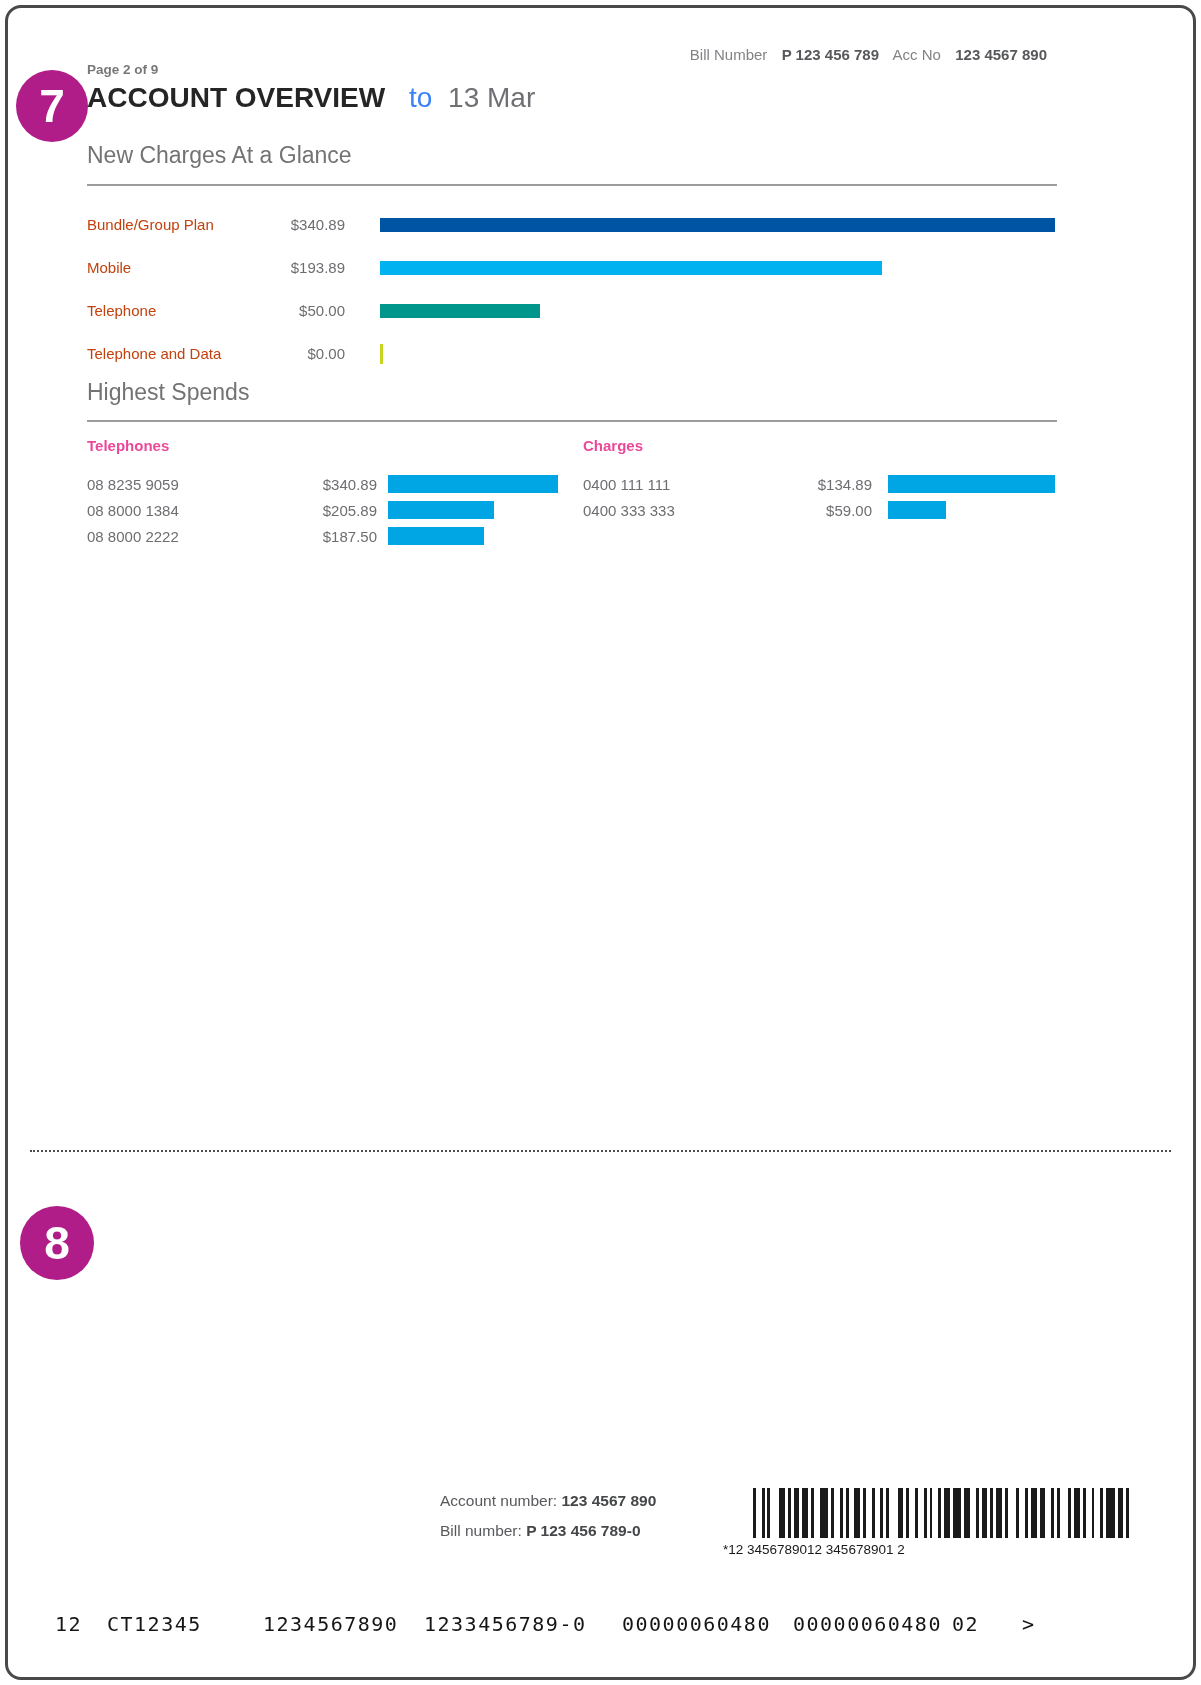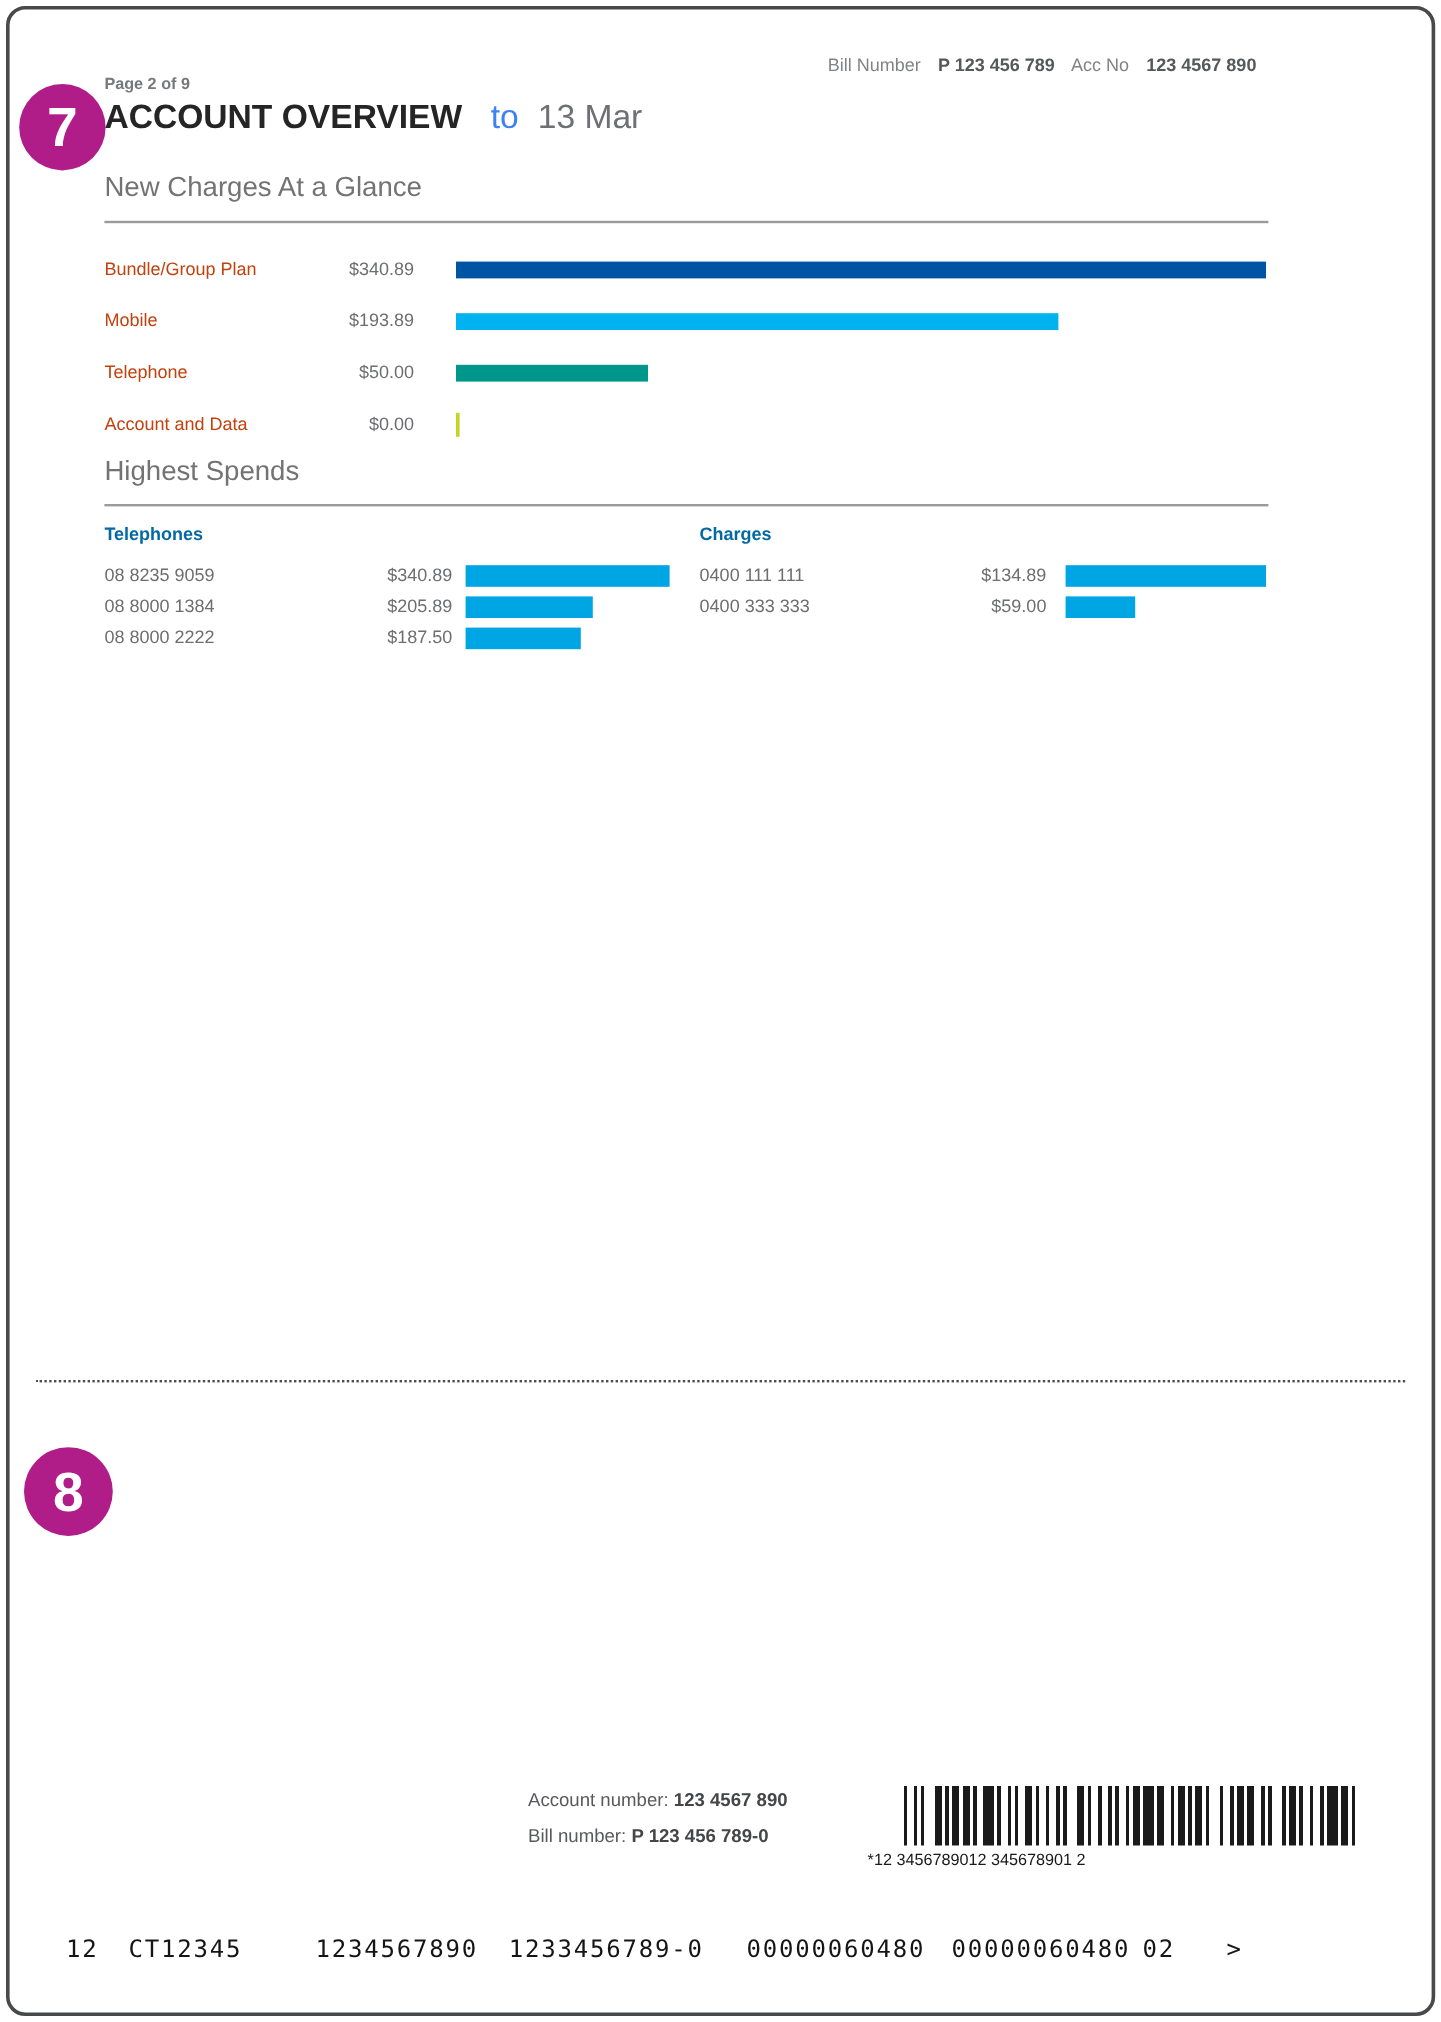--- a/index.html
+++ b/index.html
@@ -29,27 +29,27 @@
   .hr-nc{top:184px;}
   .hr-hs{top:420px;}
 
   .nc-rows{position:absolute;left:87px;top:203px;width:970px;}
   .nc-row{display:flex;align-items:center;height:43px;}
   .nc-label{width:170px;font-size:15px;font-weight:400;color:#c2410c;}
   .nc-value{width:88px;text-align:right;font-size:15px;color:#6d6e71;}
   .nc-barcell{margin-left:35px;flex:1;display:flex;align-items:center;}
   .nc-bar{height:14px;}
 
-  .sub-heading{position:absolute;top:437px;font-size:15px;font-weight:700;color:#0369a1;}
+  .sub-heading{position:absolute;top:437px;font-size:15px;font-weight:700;color:#ec4899;}
   .sub-tel{left:87px;}
   .sub-mob{left:583px;}
   .sp-rows{position:absolute;top:471px;}
   .sp-tel{left:87px;width:480px;}
   .sp-mob{left:583px;width:480px;}
-  .sp-row{display:flex;align-items:flex-start;height:26px;}
+  .sp-row{display:flex;align-items:center;height:26px;}
   .sp-label{width:200px;font-size:15px;color:#6d6e71;}
   .sp-value{width:90px;text-align:right;font-size:15px;color:#6d6e71;}
   .sp-barcell{margin-left:11px;display:flex;align-items:center;}
   .sp-mob .sp-value{width:89px;}
   .sp-mob .sp-barcell{margin-left:16px;}
   .sp-bar{height:18px;}
 
   .divider{position:absolute;left:30px;width:1141px;top:1150px;border-top:2px dotted #4c4d4f;}
 
   .pay-left{position:absolute;left:87px;top:1486px;font-size:15.5px;color:#58595c;}
@@ -116,21 +116,21 @@
         </span>
       </div>
       <div class="nc-row">
         <span class="nc-label">Telephone</span>
         <span class="nc-value">$50.00</span>
         <span class="nc-barcell">
           <span class="nc-bar" style="width: 160px; background: rgb(0, 150, 140);"></span>
         </span>
       </div>
       <div class="nc-row">
-        <span class="nc-label">Account and Data</span>
+        <span class="nc-label">Telephone and Data</span>
         <span class="nc-value">$0.00</span>
         <span class="nc-barcell">
           <span class="nc-bar" style="width: 3px; background: rgb(198, 212, 32); height: 20px;"></span>
         </span>
       </div>
     </div>
 
   <div class="section-heading heading-hs">Highest Spends</div>
   <div class="hr hr-hs"></div>
   <div class="sub-heading sub-tel">Telephones</div>

